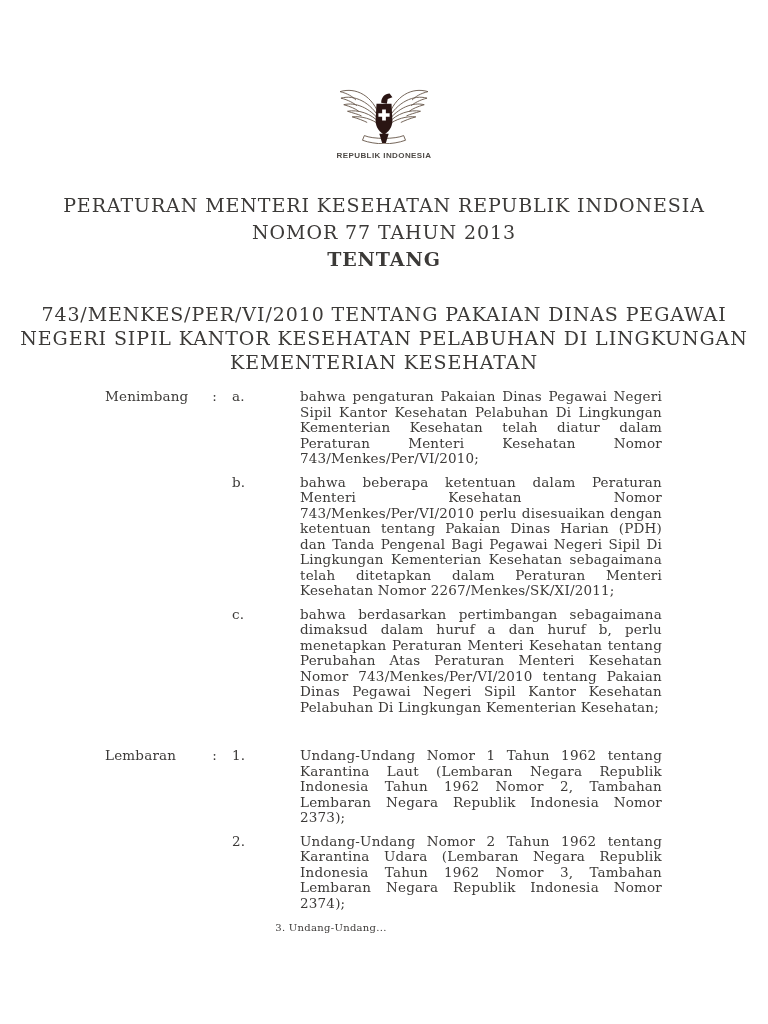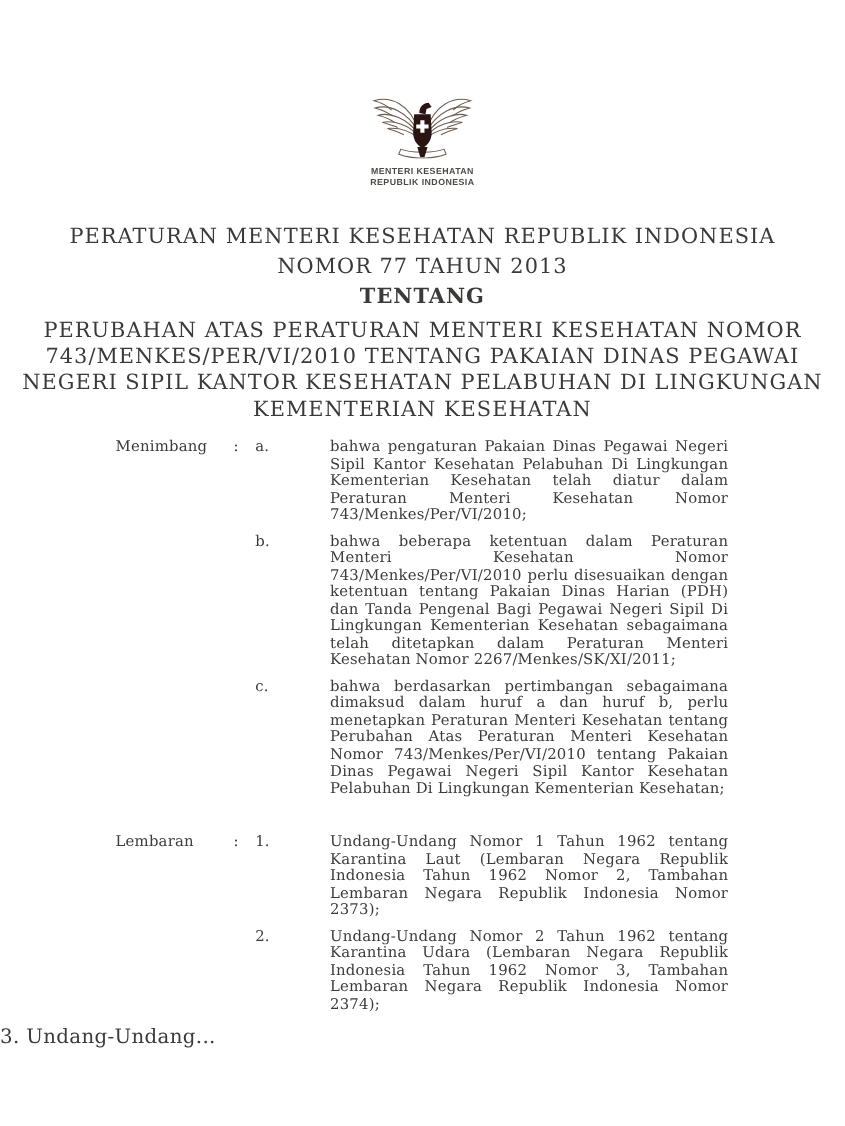--- a/index.html
+++ b/index.html
@@ -36,21 +36,21 @@
   .t-invocation { margin-top: 9px  !important; }
   .t-authority  { margin-top: 19px !important; }
   
   .body-block { margin: 15px 106px 0 105px; font-size: 13.5px; line-height: 15.5px; letter-spacing: 0.2px; }
   .section { display: grid; grid-template-columns: 112px 1fr; column-gap: 15px; }
   .section-mengingat { margin-top: 33px; }
   .section-label { display: flex; justify-content: space-between; align-self: start; }
   .item { display: grid; grid-template-columns: 21px 1fr; }
   .item + .item { margin-top: 8px; }
   .item-text { text-align: justify; margin-left: 47px; }
-  .catchword { margin: 11px 106px 0 0; text-align: left; font-size: 18px; letter-spacing: 0.3px; }
+  .catchword { margin: 11px 106px 0 0; text-align: center; font-size: 10px; letter-spacing: 0.3px; }
 </style>
 </head>
 <body>
 
 <div class="page">
 
   <header class="emblem">
     <svg width="100" height="58" viewBox="0 0 104 62" aria-hidden="true">
 
       <g stroke="#6b5b4e" stroke-width="1" fill="none">
@@ -71,31 +71,30 @@
 
       <g fill="#2a1513">
         <path d="M49 18 C49 12, 53 8, 58 8 L61 12 L56 14 L55 19 Z"></path>
         <path d="M44 19 L60 19 L61 37 C61 45, 56 50, 52 52 C48 50, 43 45, 43 37 Z"></path>
         <path d="M47 51 L57 51 L54 61 L50 61 Z"></path>
       </g>
 
       <path d="M50 25 h4 v4 h4 v4 h-4 v4 h-4 v-4 h-4 v-4 h4 z" fill="#ffffff"></path>
     </svg>
     <div class="emblem-label">
-      <div>MENTERI KESEHATAN</div>
       <div>REPUBLIK INDONESIA</div>
     </div>
   </header>
 
   <div class="title-block">
     <p class="t-title">PERATURAN MENTERI KESEHATAN REPUBLIK INDONESIA</p>
     <p class="t-number">NOMOR 77 TAHUN 2013</p>
     <p class="t-about">TENTANG</p>
     <p class="t-subject">
-      <span>PERUBAHAN ATAS PERATURAN MENTERI KESEHATAN NOMOR</span><br>
+      <br>
       <span>743/MENKES/PER/VI/2010 TENTANG PAKAIAN DINAS PEGAWAI</span><br>
       <span>NEGERI SIPIL KANTOR KESEHATAN PELABUHAN DI LINGKUNGAN</span><br>
       <span>KEMENTERIAN KESEHATAN</span>
     </p>
   </div>
 
   <div class="body-block">
 
     <div class="section">
       <div class="section-label">

